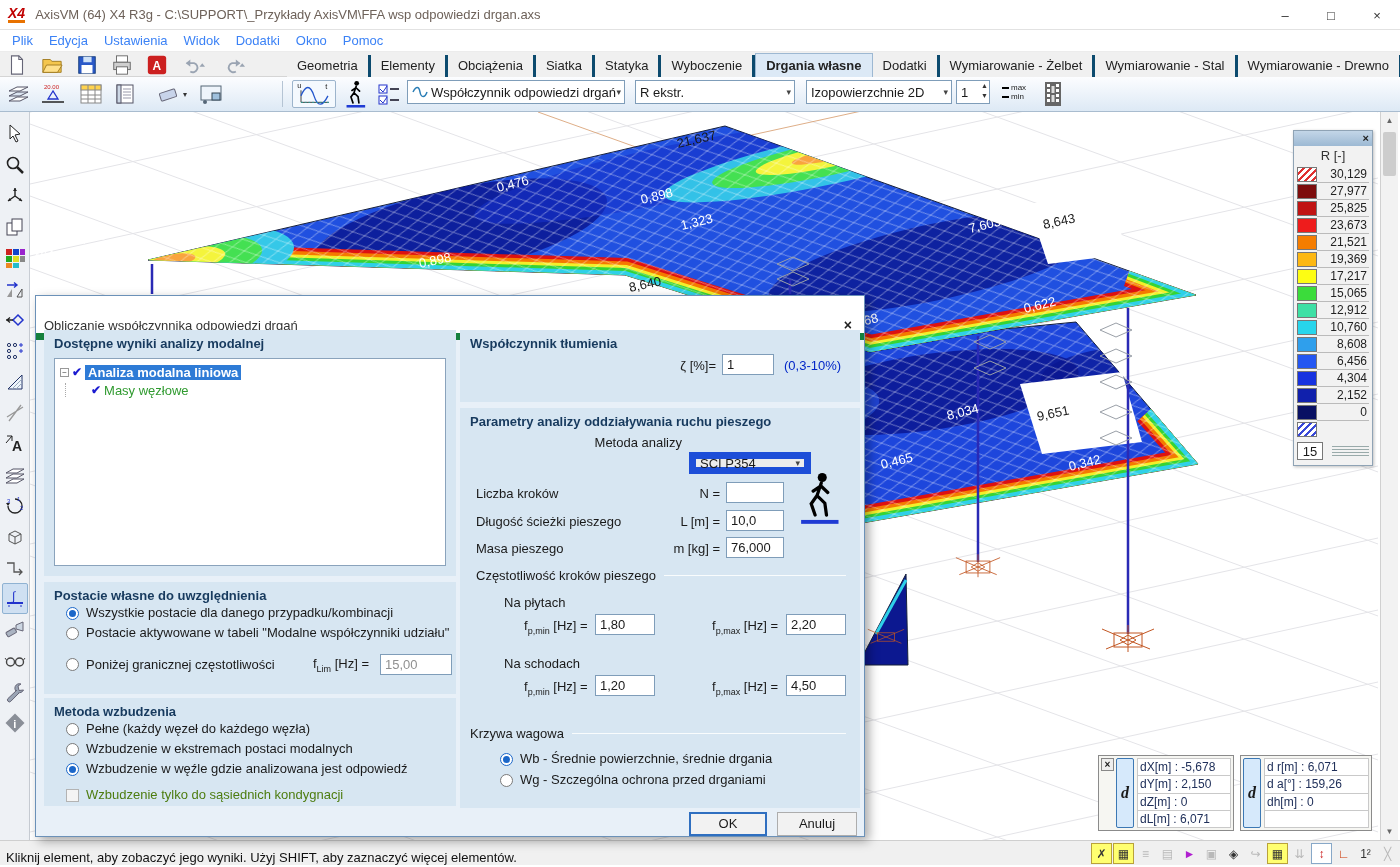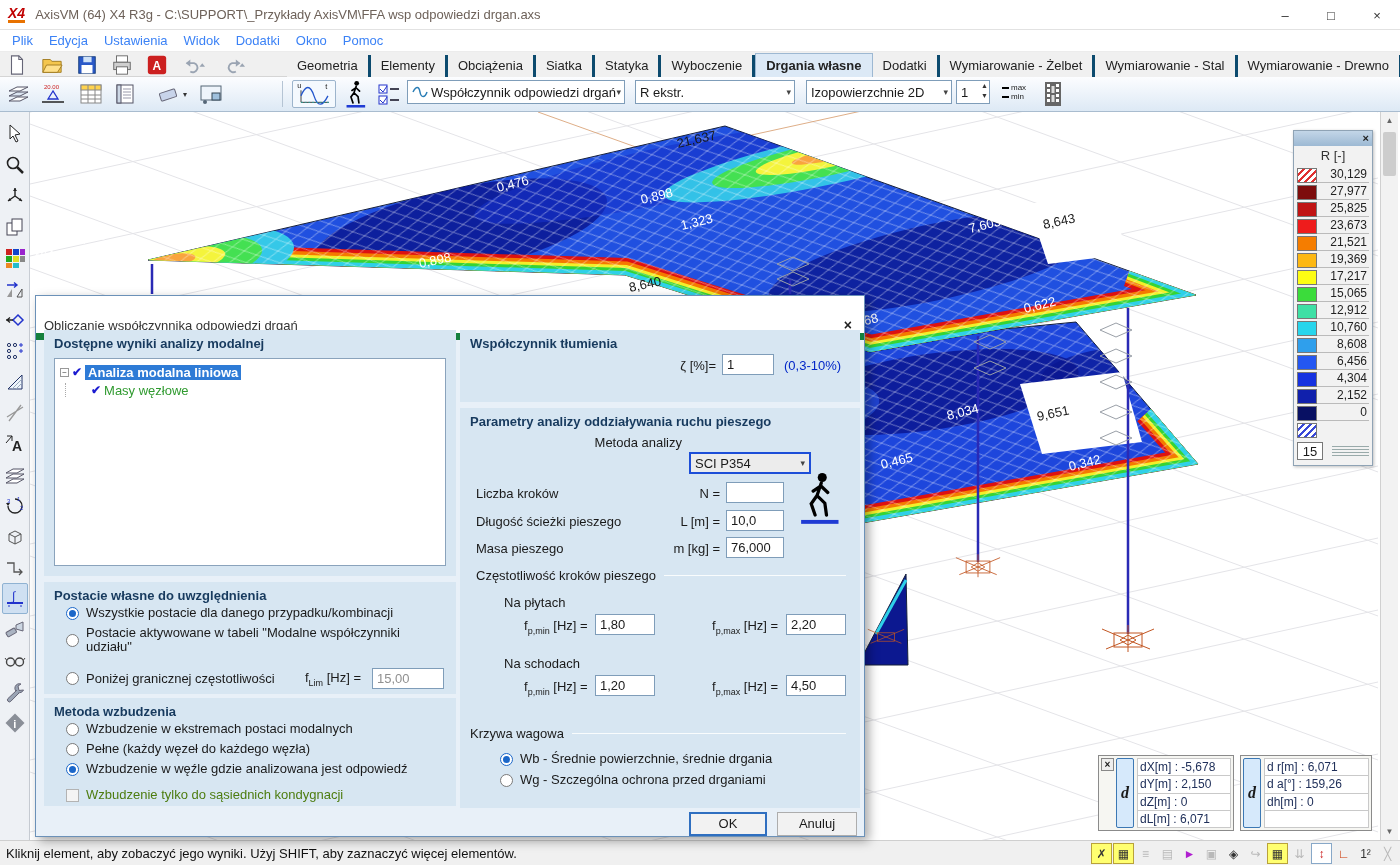--- a/index.html
+++ b/index.html
@@ -58,42 +58,42 @@
   #vscroll{position:absolute;left:1380px;top:112px;width:18px;height:728px;background:#f2f2f2;border-left:1px solid #d0d0d0}
   #vscroll .sarr{height:17px;display:flex;align-items:center;justify-content:center;color:#666;font-size:8px}
   #vscroll .thumb{position:absolute;left:2px;top:20px;width:13px;height:44px;background:#cdcdcd;border-radius:2px}
   #vscroll .sarr.dn{position:absolute;bottom:0;left:0;right:0}
 
   
   #legend{position:absolute;left:1293px;top:130px;width:80px;background:#f2f2f2;border:1px solid #8fa3b5;box-shadow:1px 1px 3px rgba(0,0,0,.25)}
   #legend .lhead{height:15px;background:linear-gradient(#c3d6e8,#9db9d3);display:flex;justify-content:flex-end;align-items:center}
   #legend .lhead .x{font-size:11px;font-weight:bold;color:#222;padding:0 3px;line-height:11px}
   #legend .ltitle{text-align:center;font-size:13px;color:#333;padding:2px 0 3px}
-  .lrow{display:flex;height:17px;align-items:flex-end;padding:0 3px}
+  .lrow{display:flex;height:17px;align-items:flex-start;padding:0 3px}
   .lsw{width:20px;height:15px;border:1px solid #777;margin-top:1px}
   .lval{flex:1;text-align:right;font-size:12px;color:#222;border-bottom:1px solid #bbb;padding-right:2px;line-height:16px}
   .lval.empty{border-bottom:none}
   .hatch-red{background:repeating-linear-gradient(135deg,#fff 0 3px,#e03030 3px 5px)}
   .hatch-blue{background:repeating-linear-gradient(135deg,#fff 0 3px,#3848d8 3px 5px)}
   #legend .lfoot{display:flex;align-items:center;gap:9px;padding:4px 3px 5px}
   #legend .lcount{width:26px;height:18px;background:#fff;border:1px solid #777;font-size:13px;text-align:center;line-height:17px}
   #legend .llines{flex:1;height:14px;background:repeating-linear-gradient(#f2f2f2 0 2px,#9aa 2px 3px)}
 
   
   .coordpal{position:absolute;top:755px;height:76px;background:#f6f6f2;border:1px solid #8b8b8b;display:flex;padding:2px}
   #coord1{left:1098px;width:136px}
   #coord2{left:1240px;width:132px}
   .coordx{font-size:10px;font-weight:bold;width:13px;height:13px;border:1px solid #888;background:#eee;display:flex;align-items:center;justify-content:center;margin-right:2px}
   .dbtn{width:18px;align-self:stretch;background:#d6e9fb;border:1px solid #3c78b4;border-radius:2px;display:flex;align-items:center;justify-content:center;font-family:"Liberation Serif",serif;font-weight:bold;font-style:italic;font-size:16px;margin-right:3px}
   .crows{flex:1;display:flex;flex-direction:column}
   .crow{flex:1;background:#fff;border:1px solid #c9c9c9;border-top:none;font-size:12px;color:#20305a;padding:1px 2px;white-space:nowrap}
   .crow:first-child{border-top:1px solid #c9c9c9}
 
   
-  #statusbar{position:absolute;left:0;top:840px;width:1400px;height:25px;background:var(--chrome);border-top:1px solid #cfcfcf;display:flex;align-items:center}
+  #statusbar{position:absolute;left:0;top:840px;width:1400px;height:25px;background:var(--chrome);border-top:1px solid #cfcfcf;display:flex;align-items:flex-end}
   #statusbar .stext{padding-left:6px;color:#111}
   #stools{position:absolute;right:2px;top:2px;display:flex;gap:1px}
   .stool{width:21px;height:21px;display:flex;align-items:center;justify-content:center;font-size:12px;color:#333;background:transparent}
   .t-on{background:#ffff70;border:1px solid #b9a23a}
   .t-dim{color:#b9b9b9}
   .t-box{background:#fff;border:1px solid #88a8c8;color:#c22}
   .t-purple{color:#b01fd0;font-weight:bold}
   .t-axes{color:#cc3300;font-weight:bold}
 
   
@@ -108,33 +108,33 @@
   .trow{display:flex;align-items:center;height:18px}
   .texp{width:9px;height:9px;border:1px solid #999;background:#fff;font-size:8px;line-height:7px;text-align:center;color:#444;margin:0 3px}
   .tchk{color:#1b1bd0;font-weight:bold;font-size:12px;margin-right:3px}
   .tsel{background:var(--sel);color:#fff;padding:0 3px;font-weight:bold}
   .tgreen{color:#2f9a2f;font-weight:normal}
   .tindent{width:26px;border-left:1px dotted #aaa;height:14px;margin-left:8px}
   .radio{width:13px;height:13px;border:1px solid #7a7a7a;border-radius:50%;background:#fff;display:inline-block;position:relative;flex:none}
   .radio.sel{border-color:#1b67c9}
   .radio.sel::after{content:"";position:absolute;inset:2px;border-radius:50%;background:#1b67c9}
   .chk{width:13px;height:13px;border:1px solid #b3b3b3;background:#f4f4f4;display:inline-block;flex:none}
-  .optrow{display:flex;align-items:center;gap:7px;padding:3px 12px 3px 22px}
+  .optrow{display:flex;align-items:center;gap:7px;padding:3px 4px 3px 22px}
   .optrow .lbl{line-height:14px}
   .disabled{color:#4d7c0f}
   .tinput{background:#fff;border:1px solid var(--inbrd);height:21px;padding:2px 4px;font-size:13px}
   .tinput.gray{color:#909090}
   sub{font-size:9px}
   .ok-btn,.cancel-btn{position:absolute;height:24px;background:#f2f2f2;border:1px solid #adadad;text-align:center;line-height:22px}
   .ok-btn{left:653px;top:516px;width:78px;border:2px solid #2f6fc0;line-height:20px}
   .cancel-btn{left:741px;top:516px;width:80px}
   .fl{position:absolute}
   .rt{text-align:right}
   .rangeblue{color:var(--blue)}
-  .ccombo{height:22px;background:#ececec;border:2px solid #1d4ed8;display:flex;align-items:center;padding:0 4px;position:relative}
+  .ccombo{height:22px;background:#ececec;border:7px solid #1d4ed8;display:flex;align-items:center;padding:0 4px;position:relative}
   .ccombo .arr{position:absolute;right:4px;font-size:9px;color:#444}
 </style>
 </head>
 <body>
 
 <div id="app">
 
   <svg width="0" height="0" style="position:absolute">
     <defs>
       <symbol id="walkman" viewBox="0 0 26 30">
@@ -775,25 +775,25 @@
           <span>f</span><sub>Lim</sub> <span>[Hz] =</span>
         </span>
         <span class="tinput gray" style="width:72px">15,00</span>
       </div>
     </div>
 
     <div class="panel" style="left:8px;top:402px;width:412px;height:108px">
       <div class="hdr">Metoda wzbudzenia</div>
       <div class="optrow">
           <span class="radio"></span>
-          <span class="lbl">Wzbudzenie w ekstremach postaci modalnych</span>
+          <span class="lbl">Pełne (każdy węzeł do każdego węzła)</span>
         </div>
       <div class="optrow">
           <span class="radio"></span>
-          <span class="lbl">Pełne (każdy węzeł do każdego węzła)</span>
+          <span class="lbl">Wzbudzenie w ekstremach postaci modalnych</span>
         </div>
       <div class="optrow">
           <span class="radio sel"></span>
           <span class="lbl">Wzbudzenie w węźle gdzie analizowana jest odpowiedź</span>
         </div>
       <div class="optrow disabled" style="margin-top:6px">
           <span class="chk"></span>
           <span class="lbl">Wzbudzenie tylko do sąsiednich kondygnacji</span>
         </div>
     </div>

